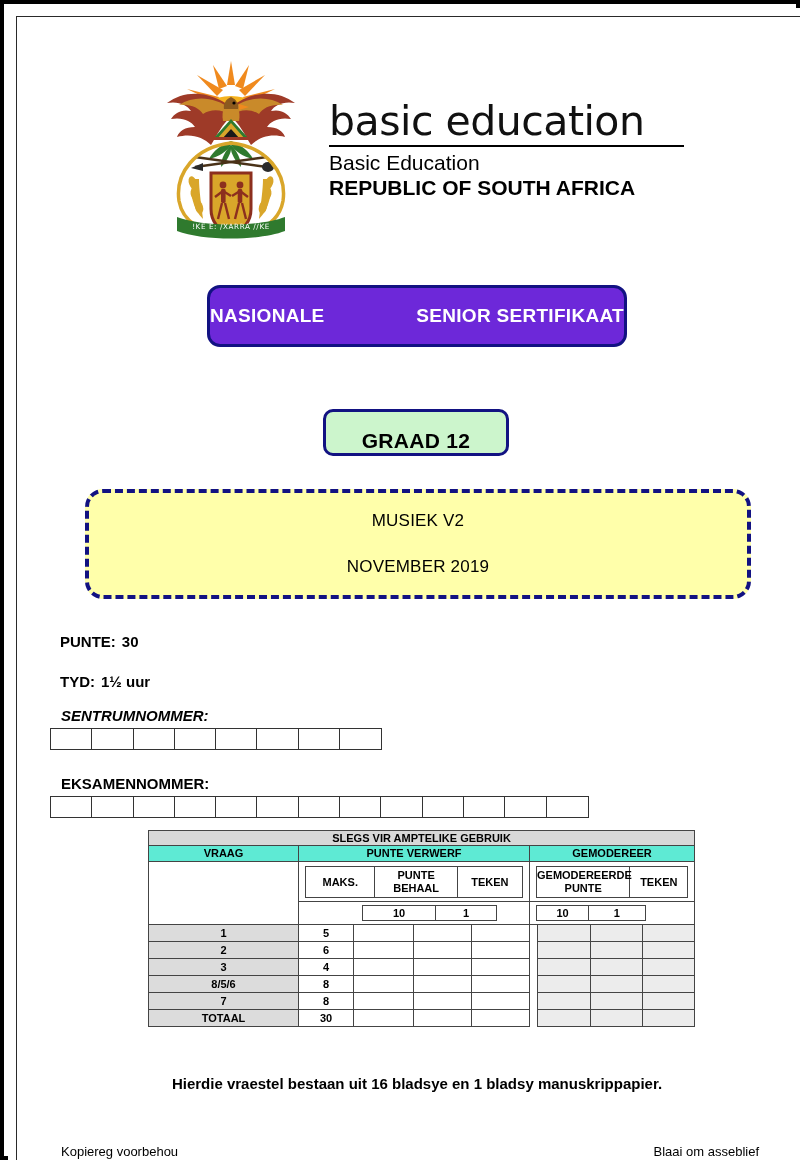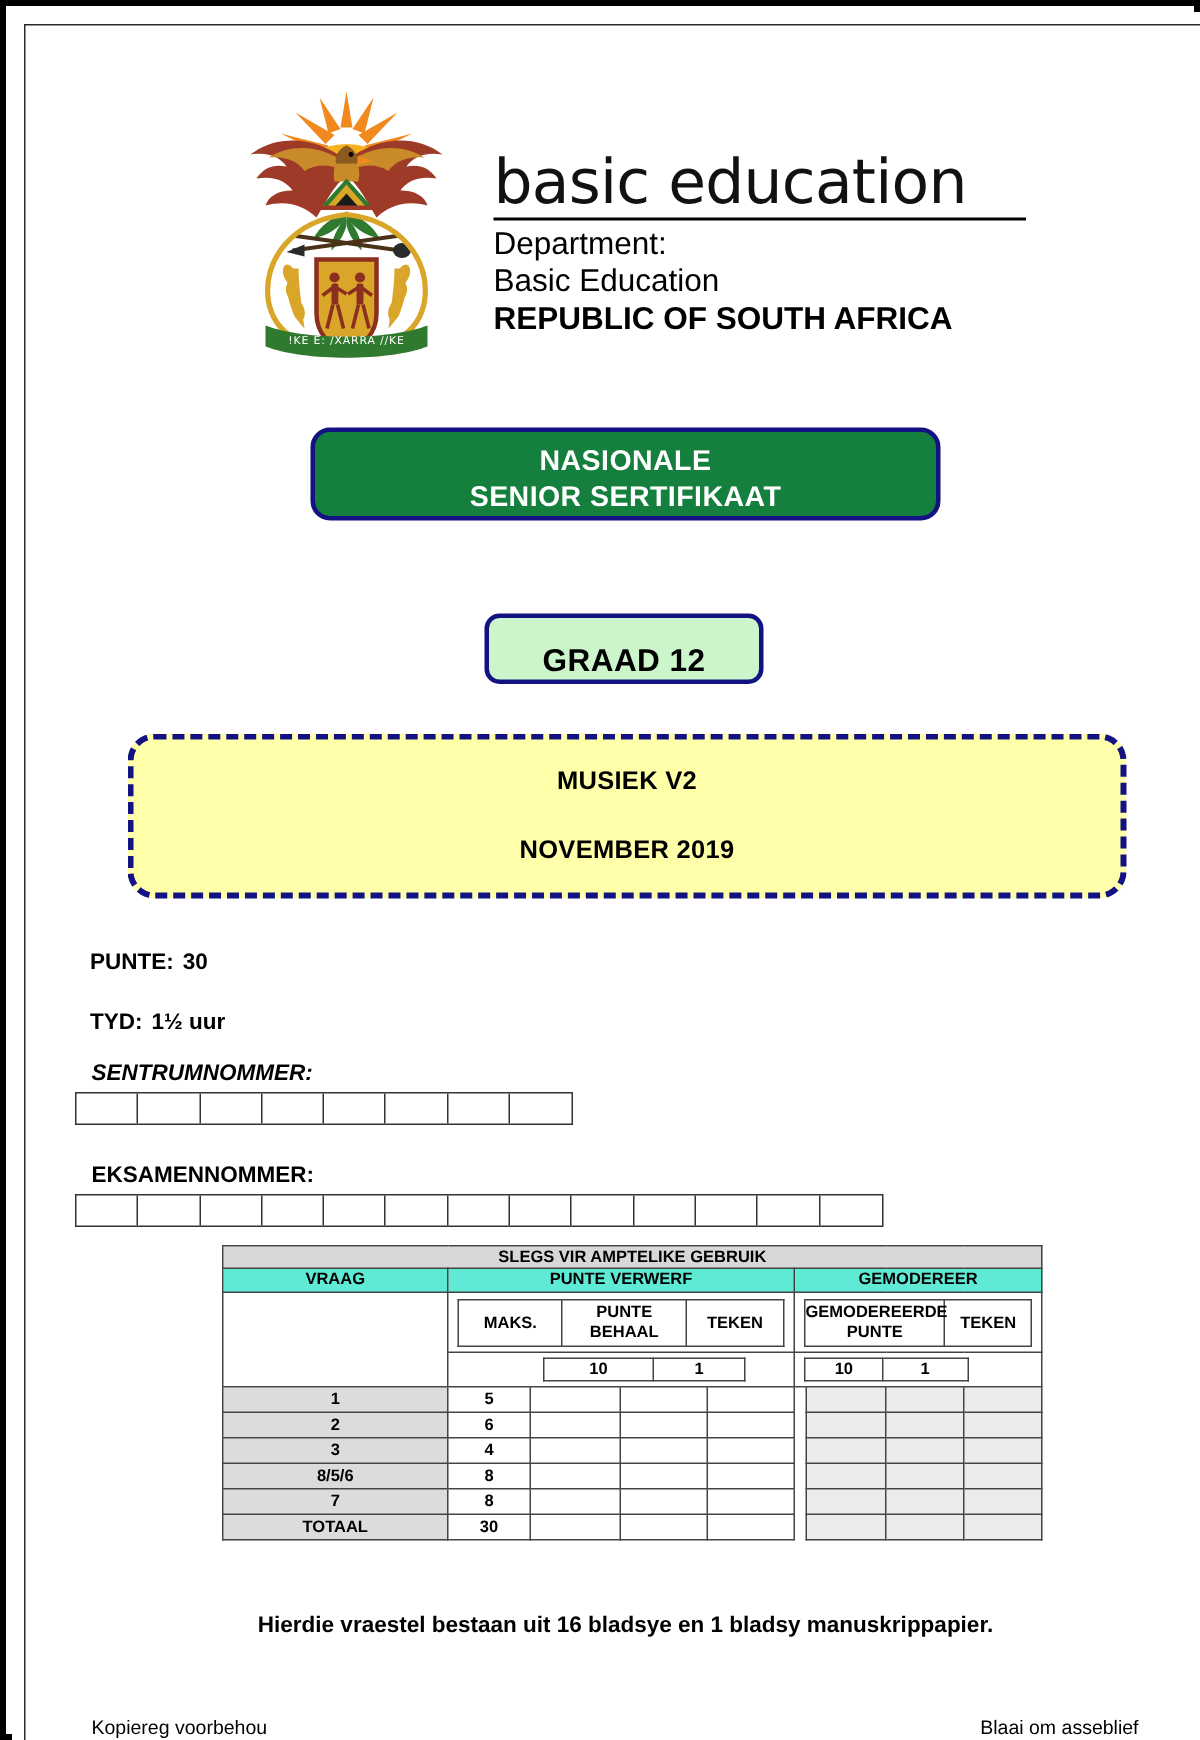--- a/index.html
+++ b/index.html
@@ -90,28 +90,27 @@
     font-family: "Liberation Sans", sans-serif;
   }
 
   
   .nsc-box {
     position: absolute;
     left: 190px;
     top: 268px;
     width: 420px;
     height: 62px;
-    background: #15803d;
+    background: #6d28d9;
     border: 3px solid #121282;
     border-radius: 13px;
     color: #ffffff;
     display: flex;
-    flex-direction: column;
     align-items: center;
-    justify-content: flex-end;
+    justify-content: space-between;
     box-sizing: border-box;
   }
   .nsc-line {
     font-size: 19px;
     font-weight: bold;
     line-height: 24px;
     letter-spacing: 0.3px;
   }
 
   
@@ -146,21 +145,21 @@
     border: 4px dashed #121282;
     border-radius: 18px;
     box-sizing: border-box;
     display: flex;
     flex-direction: column;
     align-items: center;
     justify-content: center;
   }
   .subject-line {
     font-size: 17px;
-    font-weight: bold;
+    font-weight: normal;
     letter-spacing: 0.2px;
   }
   .subject-gap { height: 26px; }
 
   
   .meta {
     position: absolute;
     left: 43px;
     top: 615px;
     width: 400px;
@@ -381,21 +380,20 @@
         </g>
 
         <path d="M26 166 C52 176 108 176 134 166 L134 180 C108 190 52 190 26 180 Z" fill="#2f7a2e"></path>
         <text x="80" y="178" font-size="7.2" font-family="DejaVu Sans, sans-serif" fill="#ffffff" text-anchor="middle" letter-spacing="0.6">!KE E: /XARRA //KE</text>
       </svg>
     </div>
 
     <div class="brandblock">
       <div class="brand-main">basic education</div>
       <div class="brand-rule"></div>
-      <div class="brand-sub1">Department:</div>
       <div class="brand-sub2">Basic Education</div>
       <div class="brand-sub3">REPUBLIC OF SOUTH AFRICA</div>
     </div>
   </div>
 
   <div class="nsc-box">
     <div class="nsc-line">NASIONALE</div>
     <div class="nsc-line">SENIOR SERTIFIKAAT</div>
   </div>
 

